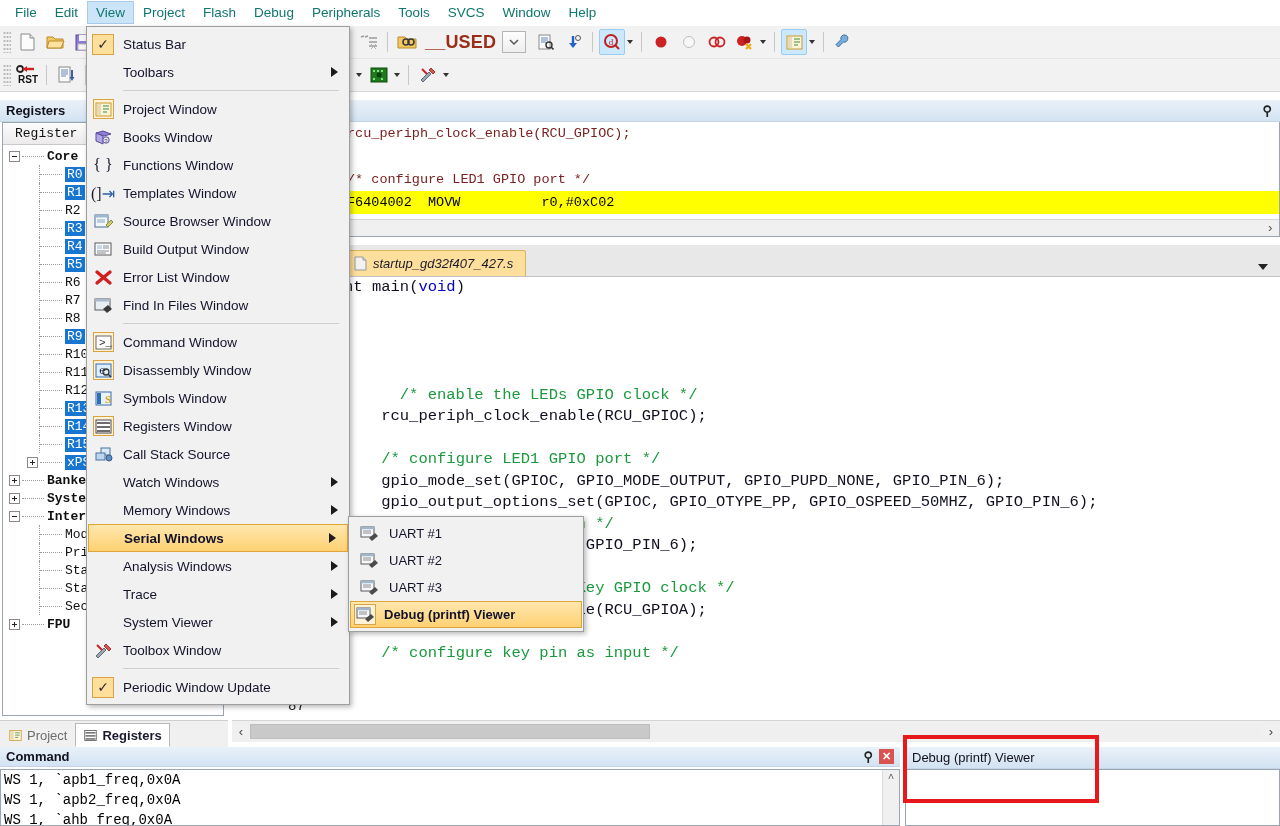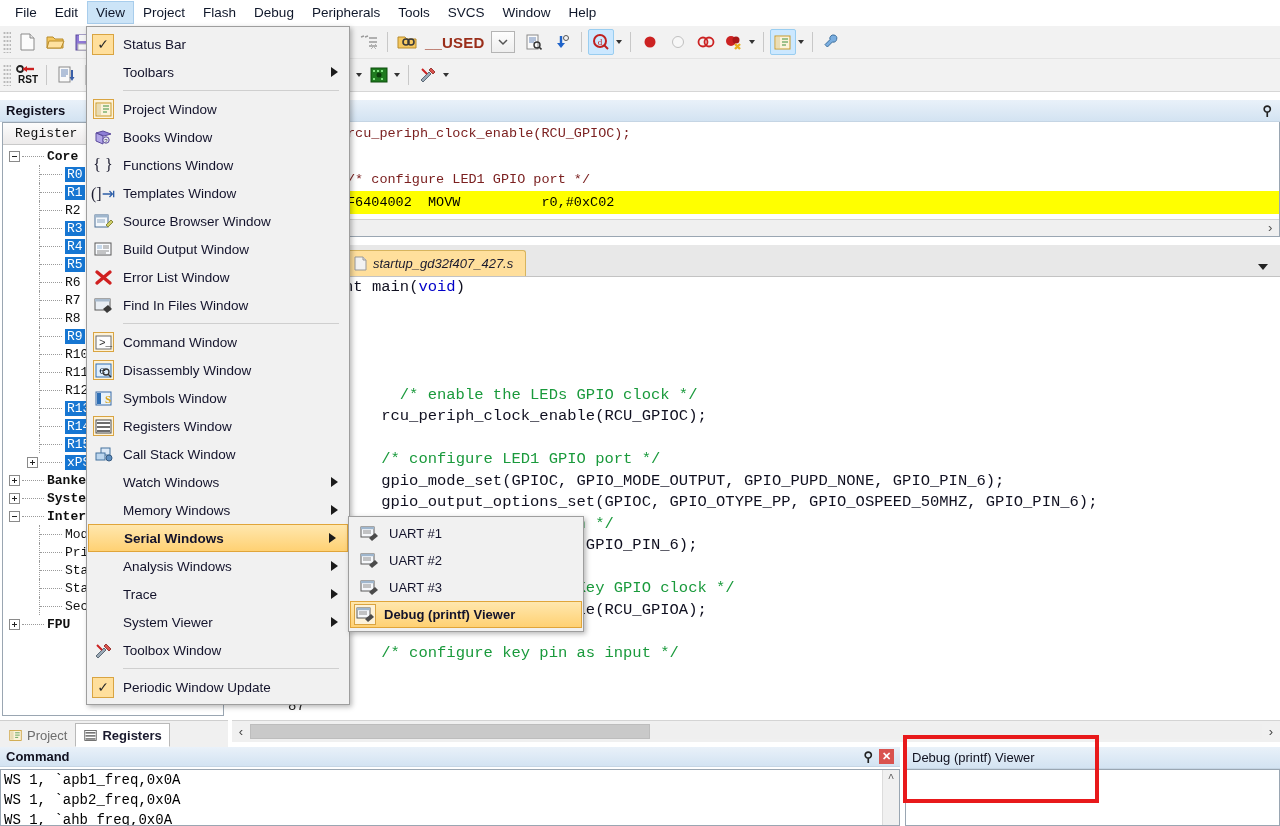--- a/index.html
+++ b/index.html
@@ -16,21 +16,21 @@
 
   
   .menubar {
     position: absolute; left: 0; top: 0; width: 1280px; height: 26px;
     background: #ffffff;
     display: flex; align-items: center;
     padding-left: 6px;
     border-bottom: 1px solid #ffffff;
   }
   .menubar .mi {
-    padding: 4px 9px; font-size: 13.5px; color: #0f172a; cursor: default;
+    padding: 4px 9px; font-size: 13.5px; color: #0f766e; cursor: default;
     white-space: nowrap;
   }
   .menubar .mi.active { background: #cce4f7; border: 1px solid #a8cdec; padding: 3px 8px; }
 
   
   .toolbar {
     position: absolute; left: 0; width: 1280px; height: 33px;
     background: #f2f2f2;
     display: flex; align-items: center;
   }
@@ -38,21 +38,21 @@
   .tb2 { top: 59px; border-bottom: 1px solid #d6d6d6; }
   .grip { width: 8px; height: 22px; margin: 0 2px 0 3px;
           background-image: radial-gradient(circle, #b8b8b8 1px, transparent 1.2px);
           background-size: 3px 4px; }
   .tbtn { width: 26px; height: 26px; display:flex; align-items:center; justify-content:center;
           margin: 0 1px; border-radius: 2px; }
   .tbtn.sel { background: #cce8ff; border: 1px solid #99cdf0; }
   .tsep { width: 1px; height: 20px; background: #c8c8c8; margin: 0 5px; }
   .caret { width: 0; height: 0; border-left: 3.5px solid transparent; border-right: 3.5px solid transparent;
            border-top: 4px solid #333; margin-left: 1px; margin-right: 3px; }
-  .usedtxt { color: #9a2e1a; font-size: 15px; letter-spacing: .2px; margin-left: 4px; font-weight: 600;}
+  .usedtxt { color: #9a2e1a; font-size: 18px; letter-spacing: .2px; margin-left: 4px; font-weight: 600;}
   .combo { width: 24px; height: 22px; border: 1px solid #b4b4b4; background: linear-gradient(#fdfdfd,#eeeeee);
            display:flex; align-items:center; justify-content:center; margin-left: 6px; }
 
   
   .regpanel { position: absolute; left: 0; top: 100px; width: 228px; height: 620px; background: #ffffff; }
   .regpanel .hdr {
     height: 22px; background: linear-gradient(#e9f1f9,#d3e3f2);
     display: flex; align-items: center; padding-left: 6px;
     font-size: 13px; font-weight: bold; color: #10101e;
     border-bottom: 1px solid #c5d5e4;
@@ -935,21 +935,21 @@
       <div class="item">
         <div class="ibox">
           <span class="ico">
             <svg width="19" height="17" viewBox="0 0 19 17">
               <rect x="7" y="2" width="9" height="7" fill="#dce9f6" stroke="#45729e"></rect>
               <rect x="2" y="7" width="9" height="7" fill="#bcd6ee" stroke="#45729e"></rect>
               <circle cx="15" cy="12" r="3" fill="#5e8fc0" stroke="#345a82"></circle>
             </svg>
           </span>
         </div>
-        <span class="txt">Call Stack Window</span>
+        <span class="txt">Call Stack Source</span>
       </div>
       <div class="item">
         <div class="ibox"></div>
         <span class="txt">Watch Windows</span>
         <span class="arrow"></span>
       </div>
       <div class="item">
         <div class="ibox"></div>
         <span class="txt">Memory Windows</span>
         <span class="arrow"></span>

